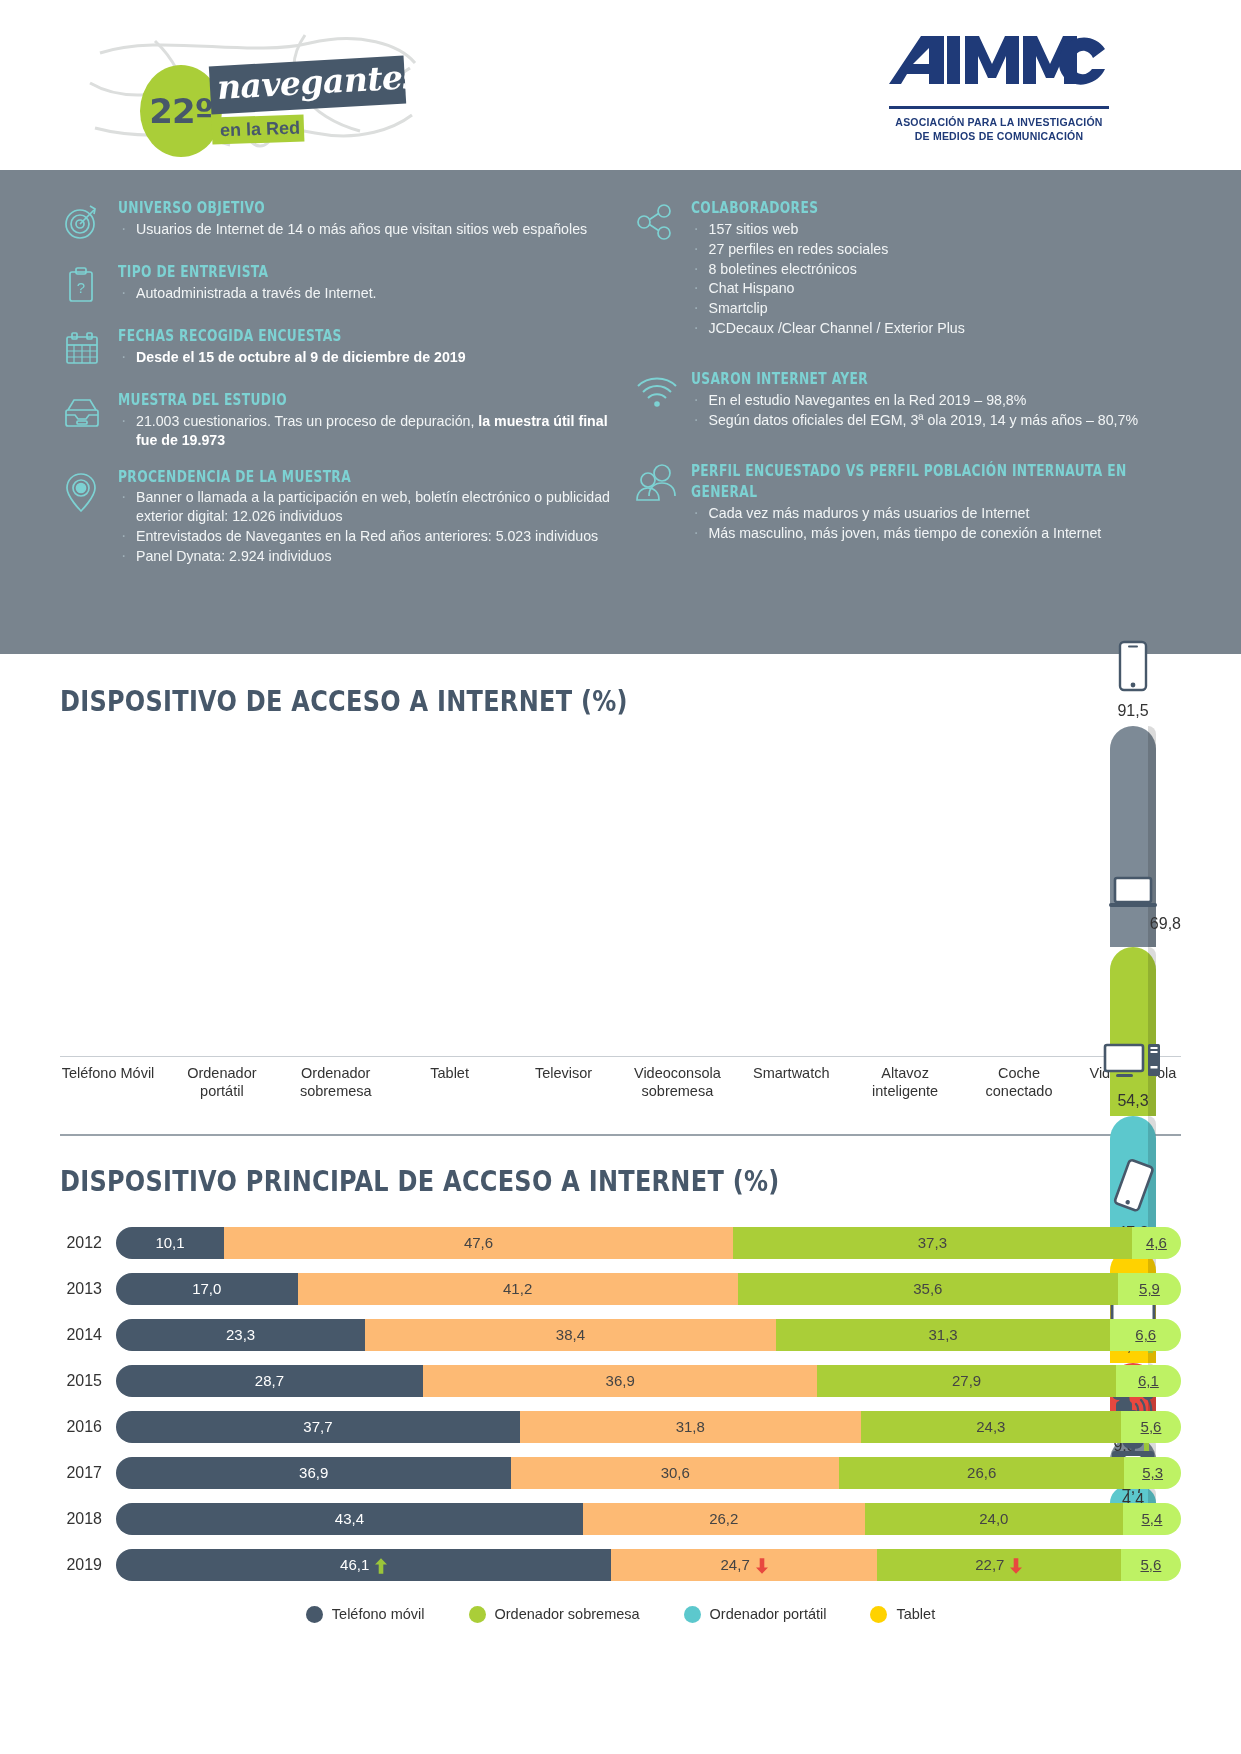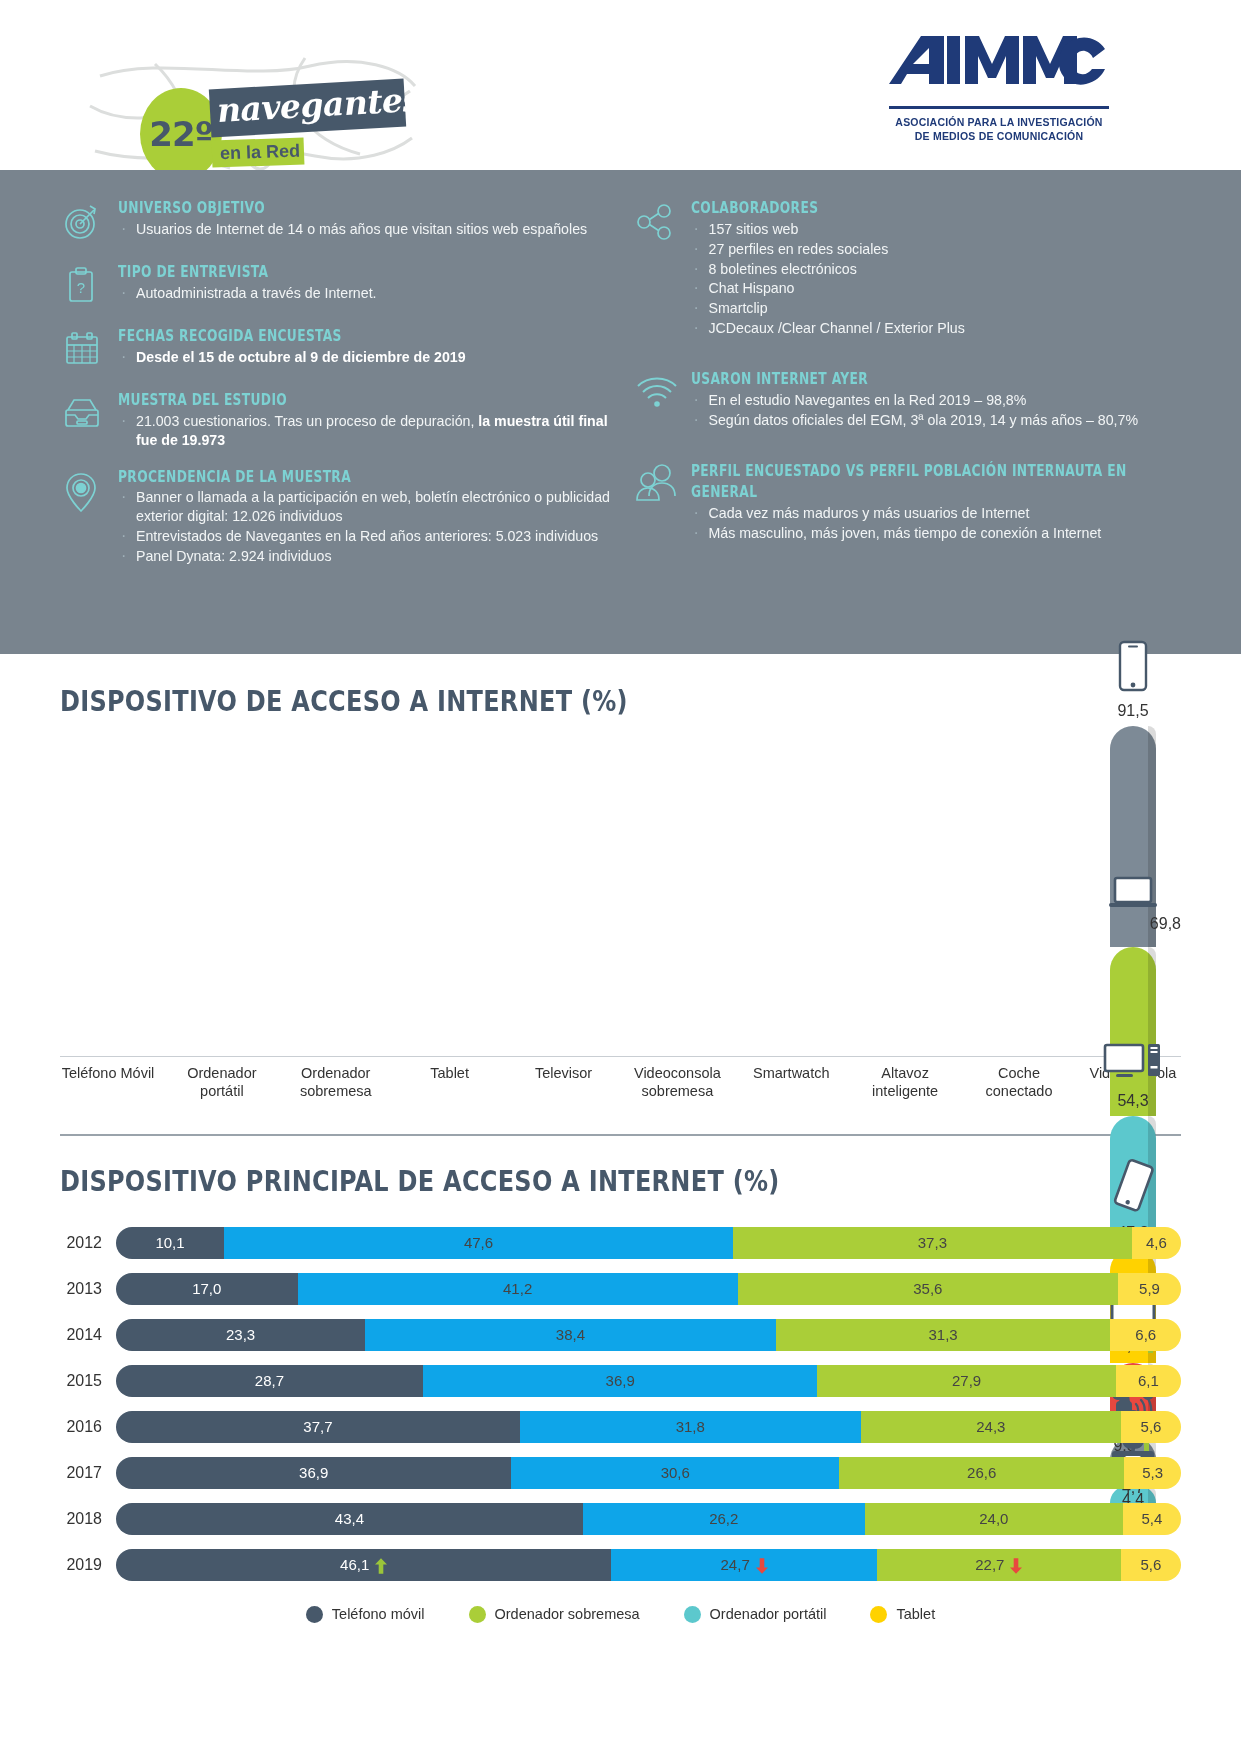--- a/index.html
+++ b/index.html
@@ -6,21 +6,21 @@
   body {
     width: 1241px; height: 1754px;
     font-family: "Liberation Sans", sans-serif;
     background: #ffffff;
     overflow: hidden;
     position: relative;
   }
 
   
   .header { height: 170px; position: relative; background: #fff; }
-  .logo-nav { position: absolute; left: 60px; top: 46px; width: 360px; height: 120px; }
+  .logo-nav { position: absolute; left: 60px; top: 23px; width: 360px; height: 120px; }
   .swoosh { position: absolute; left: 0; top: 0; }
   .badge-circle {
     position: absolute; left: 80px; top: 42px;
     width: 82px; height: 92px; border-radius: 50%;
     background: #aace38;
     display: flex; align-items: center; justify-content: center;
   }
   .badge-circle span {
     font-family: "DejaVu Sans", sans-serif;
     font-size: 34px; font-weight: bold; color: #47586a; letter-spacing: -1px;
@@ -132,23 +132,23 @@
     font-size: 16px; color: #333;
   }
   .stack-bar {
     flex: 1; height: 32px; display: flex; border-radius: 16px; overflow: hidden;
   }
   .seg {
     display: flex; align-items: center; justify-content: center;
     font-size: 15px; color: #fff; position: relative;
   }
   .seg.dark { background: #47586a; }
-  .seg.teal { background: #0ea5e9; color: #444; }
+  .seg.teal { background: #fdba74; color: #444; }
   .seg.green { background: #aace38; color: #444; }
-  .seg.yellow { background: #fde047; color: #444; }
+  .seg.yellow { background: #bef264; color: #444; text-decoration: underline; }
   .seg .arrow { margin-left: 6px; }
 
   .legend { display: flex; justify-content: center; gap: 44px; margin-top: 22px; }
   .legend-item { display: flex; align-items: center; gap: 9px; font-size: 14.5px; color: #333; }
   .legend-dot { width: 17px; height: 17px; border-radius: 50%; }
 </style>
 </head>
 <body>
 
 <div class="header">

